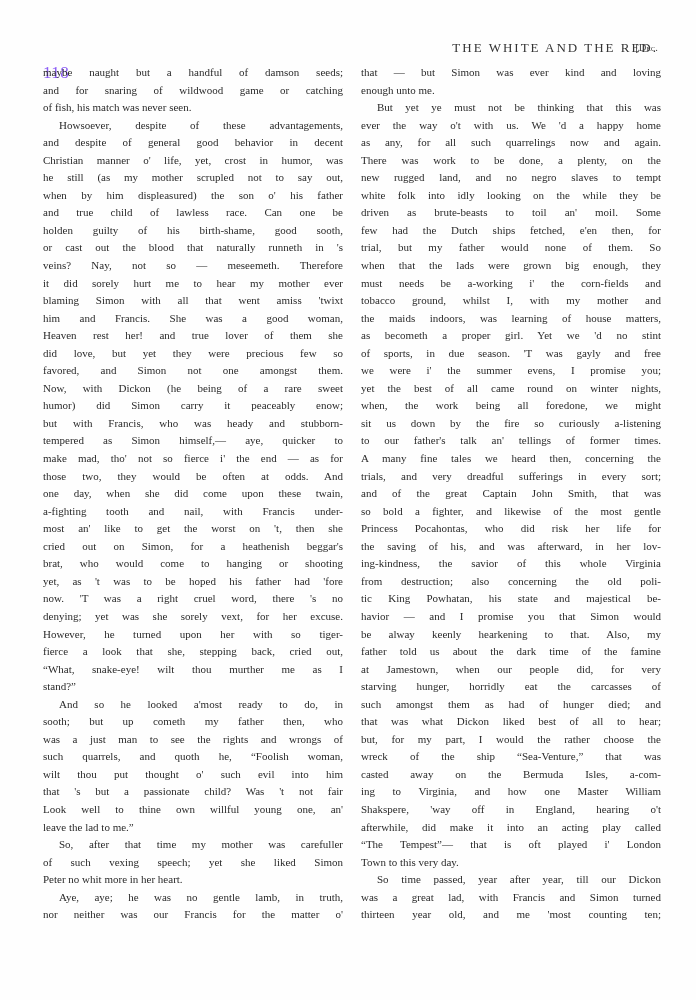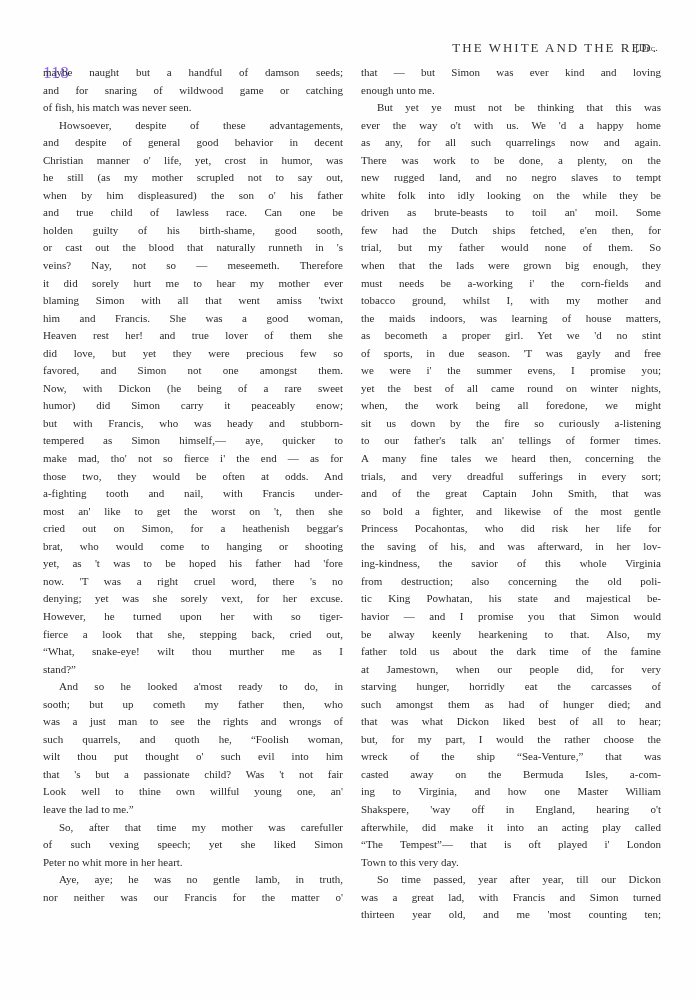--- a/index.html
+++ b/index.html
@@ -45,20 +45,21 @@
     <span class="line">him and Francis.  She was a good woman,</span>
     <span class="line">Heaven rest her! and true lover of them she</span>
     <span class="line">did love, but yet they were precious few so</span>
     <span class="line">favored, and Simon not one amongst them.</span>
     <span class="line">Now, with Dickon (he being of a rare sweet</span>
     <span class="line">humor) did Simon carry it peaceably enow;</span>
     <span class="line">but with Francis, who was heady and stubborn-</span>
     <span class="line">tempered as Simon himself,— aye, quicker to</span>
     <span class="line">make mad, tho' not so fierce i' the end — as for</span>
     <span class="line">those two, they would be often at odds.  And</span>
+    <span class="line">one day, when she did come upon these twain,</span>
     <span class="line">a-fighting tooth and nail, with Francis under-</span>
     <span class="line">most an' like to get the worst on 't, then she</span>
     <span class="line">cried out on Simon, for a heathenish beggar's</span>
     <span class="line">brat, who would come to hanging or shooting</span>
     <span class="line">yet, as 't was to be hoped his father had 'fore</span>
     <span class="line">now.  'T was a right cruel word, there 's no</span>
     <span class="line">denying; yet was she sorely vext, for her excuse.</span>
     <span class="line">However, he turned upon her with so tiger-</span>
     <span class="line">fierce a look that she, stepping back, cried out,</span>
     <span class="line">“What, snake-eye! wilt thou murther me as I</span>

